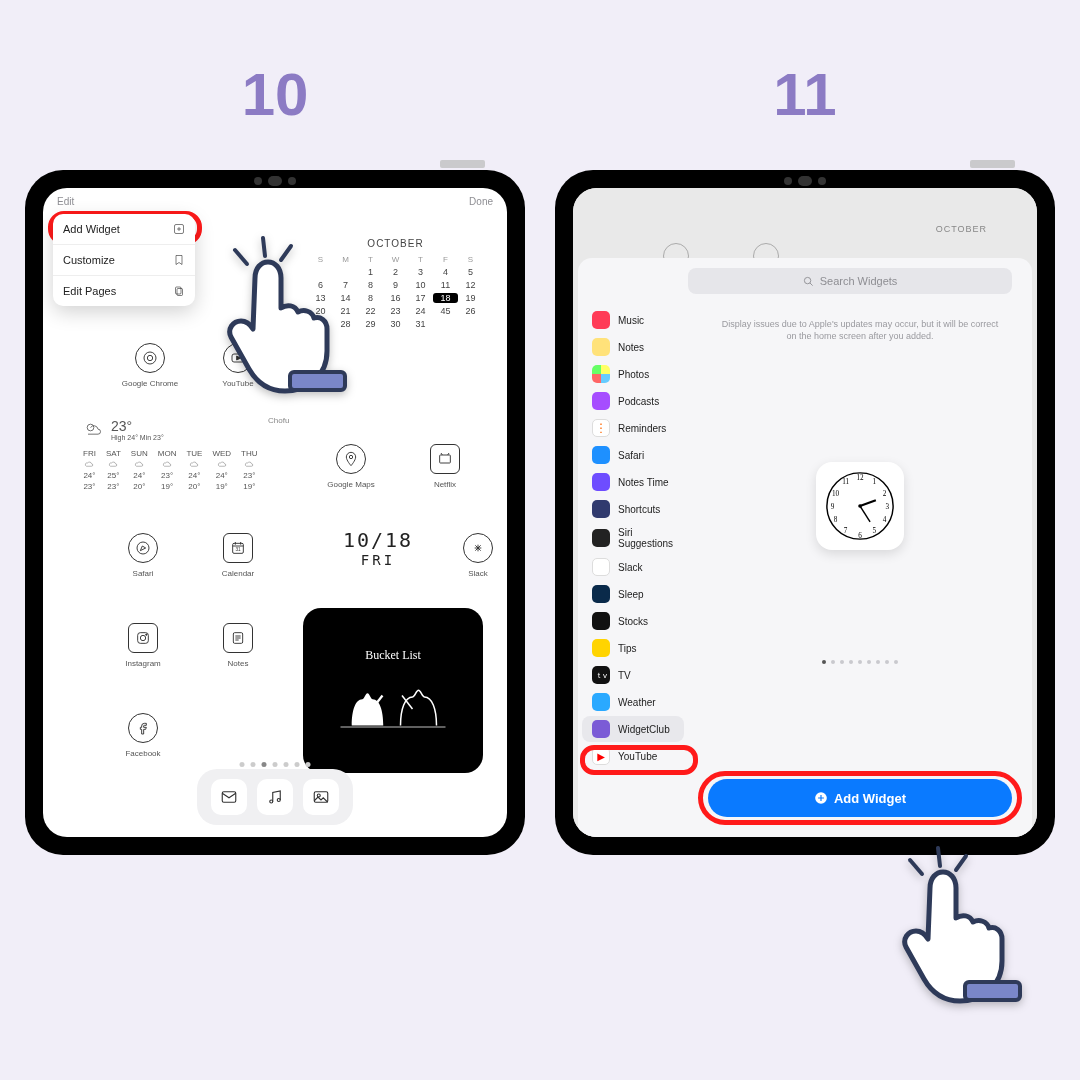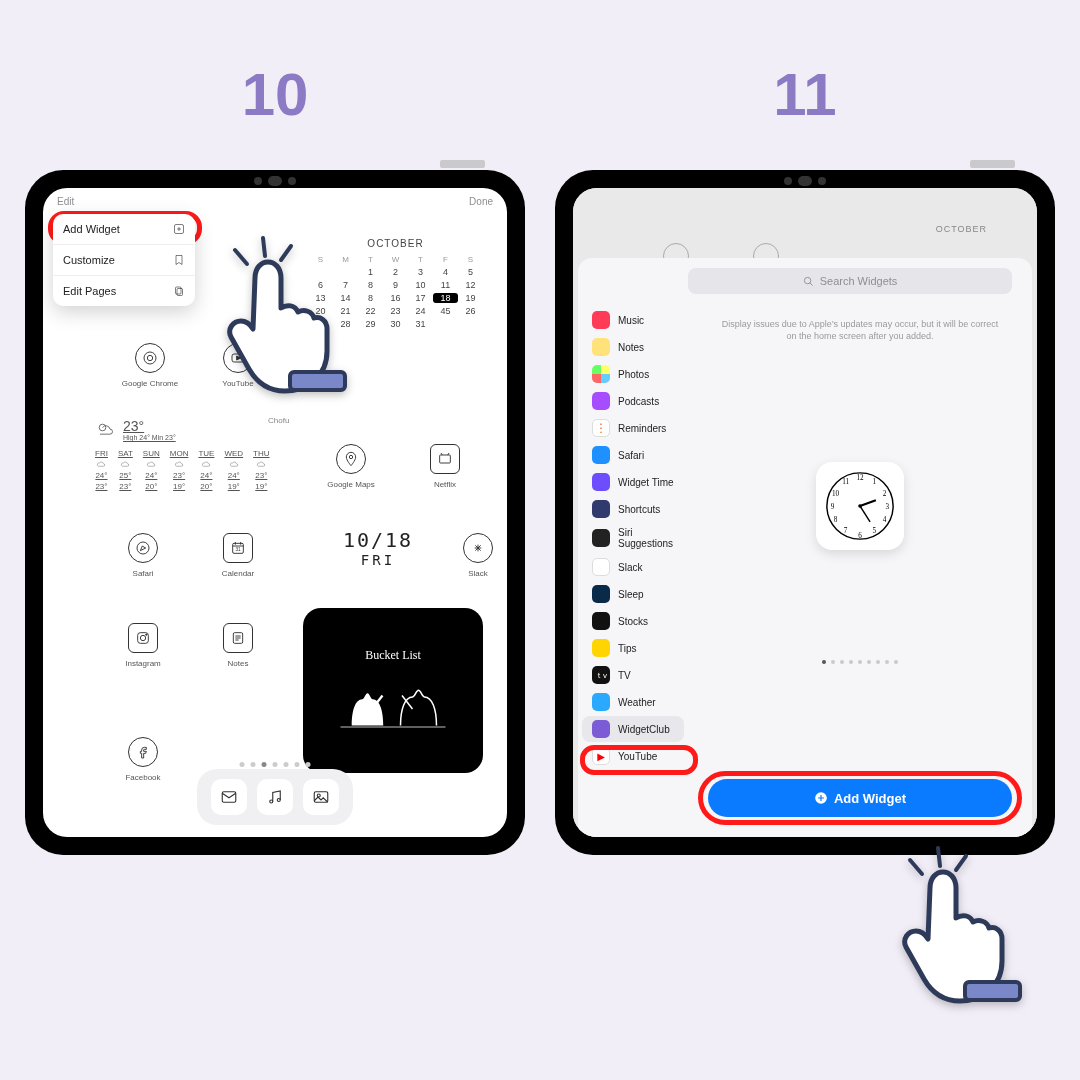--- a/index.html
+++ b/index.html
@@ -98,22 +98,22 @@
   }
   .app-icon .ic {
     width: 30px; height: 30px; border:1px solid #333; border-radius:50%;
     margin: 0 auto 6px; display:flex; align-items:center; justify-content:center;
     background:#fff;
   }
   .app-icon .ic.sq { border-radius:6px; }
   .app-icon svg { width:16px; height:16px; stroke:#333; fill:none; stroke-width:1.4; }
 
   .weather {
-    position:absolute; top:230px; left:52px; width:220px;
-    font-size:8px; color:#555;text-decoration:underline;
+    position:absolute; top:230px; left:40px; width:220px;
+    font-size:8px; color:#555;
   }
   .weather .main { display:flex; align-items:center; gap:8px; margin-bottom:8px;}
   .weather .main svg { width:20px; height:20px; stroke:#555; fill:none;}
   .weather .main .t { font-size:14px; }
   .weather .row { display:flex; gap:10px; }
   .weather .cell { text-align:center; line-height:1.3; }
   .weather .cell svg{ width:10px;height:10px;stroke:#555;fill:none; display:block;margin:1px auto;}
 
   .date-widget {
     position:absolute; top:340px; left:275px; text-align:center; width:120px;
@@ -463,21 +463,21 @@
     <div class="app-icon" style="top:435px;left:155px">
       <div class="ic sq">
           <svg viewBox="0 0 24 24">
             <rect x="5" y="4" width="14" height="16" rx="2"></rect>
             <path d="M8 9h8M8 12h8M8 15h5"></path>
           </svg>
         </div>
       <div>Notes</div>
     </div>
 
-    <div class="app-icon" style="top:549px;left:60px">
+    <div class="app-icon" style="top:525px;left:60px">
       <div class="ic">
           <svg viewBox="0 0 24 24">
             <path d="M14 8h3V5h-3a4 4 0 00-4 4v2H8v3h2v7h3v-7h3l1-3h-4V9a1 1 0 011-1z"></path>
           </svg>
         </div>
       <div>Facebook</div>
     </div>
 
     <div class="bucket">
       <div class="t">Bucket List</div>
@@ -584,21 +584,21 @@
               <span style="color:#f60;font-size:12px;line-height:8px">⋮</span>
             </div>
             <span>Reminders</span>
           </div>
           <div class="al-row">
             <div class="aic" style="background: rgb(30, 144, 255);"></div>
             <span>Safari</span>
           </div>
           <div class="al-row">
             <div class="aic" style="background: rgb(110, 77, 255);"></div>
-            <span>Widget Time</span>
+            <span>Notes Time</span>
           </div>
           <div class="al-row">
             <div class="aic" style="background: rgb(48, 58, 110);"></div>
             <span>Shortcuts</span>
           </div>
           <div class="al-row">
             <div class="aic" style="background: rgb(34, 34, 34);"></div>
             <span>Siri Suggestions</span>
           </div>
           <div class="al-row">

